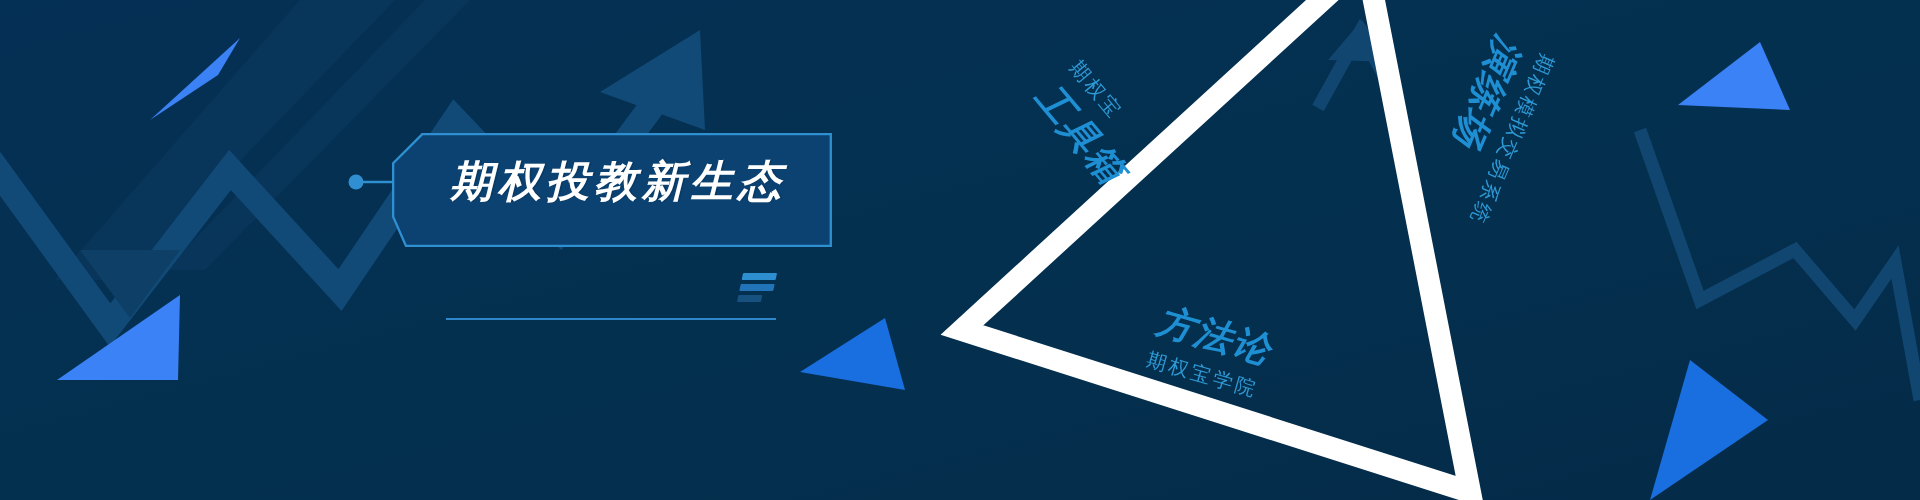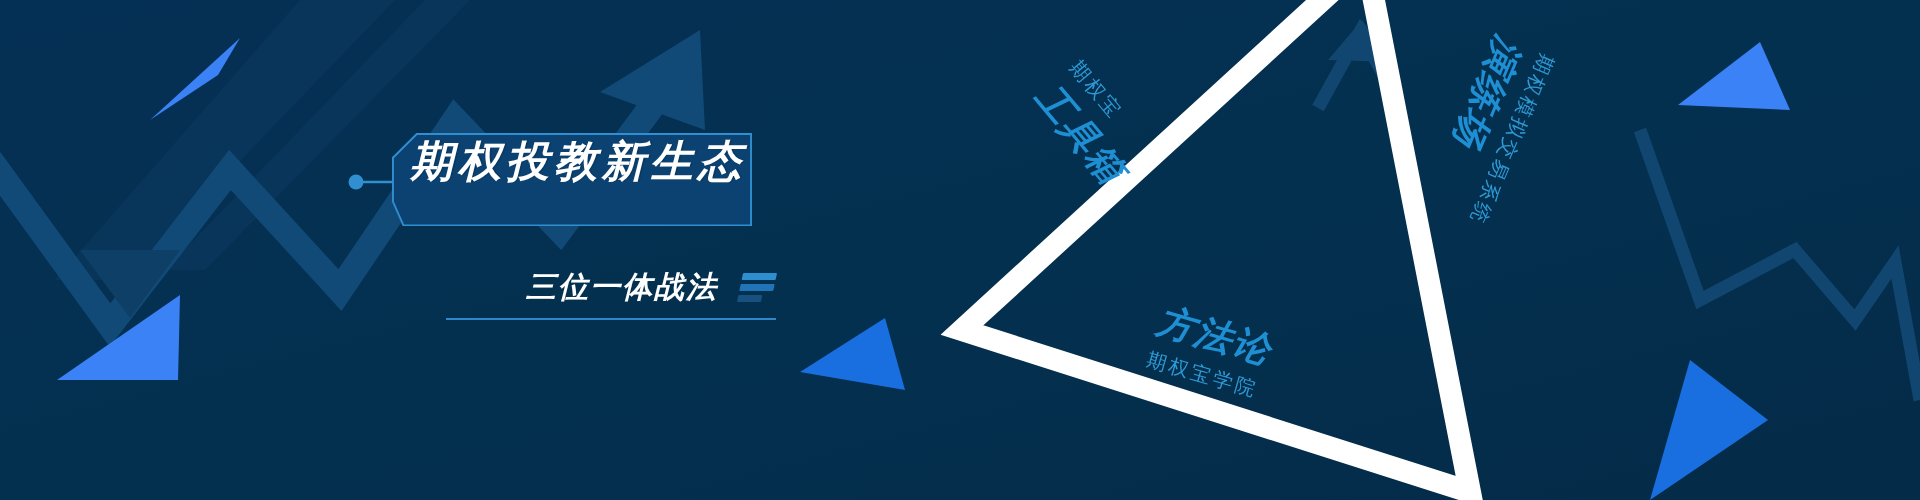--- a/index.html
+++ b/index.html
@@ -14,22 +14,23 @@
     overflow:hidden;
     background:#053055;
   }
   .layer{position:absolute;left:0;top:0;width:1920px;height:500px;}
   svg.layer{display:block;}
 
   
   #title-badge{
     position:absolute;
     left:392px; top:133px;
-    width:360px; height:98px;
+    width:440px; height:98px;
     display:flex;
+    align-items:center;
     justify-content:center;
   }
   #title-badge .badge-fill{
     position:absolute; inset:0;
   }
   #title-text{
     position:relative;
     color:#ffffff;
     font-size:43px;
     font-weight:bold;
@@ -171,21 +172,20 @@
   </svg>
 
   <div id="title-badge">
     <svg class="badge-fill" viewBox="0 0 378 98" preserveAspectRatio="none">
       <polygon points="26,1 377,1 377,97 12,97 1,72 1,26" fill="#0b4272" stroke="#2f8fd0" stroke-width="2"></polygon>
     </svg>
     <span id="title-text">期权投教新生态</span>
   </div>
 
   <div id="subtitle-row">
-    <span id="subtitle-text">三位一体战法</span>
     <span id="bars-icon">
       <i class="b1"></i>
         <i class="b2"></i>
         <i class="b3"></i>
     </span>
   </div>
   <div id="subtitle-rule"></div>
 
   <div class="tri-label" id="label-toolbox">
     <span class="small">期权宝</span>

